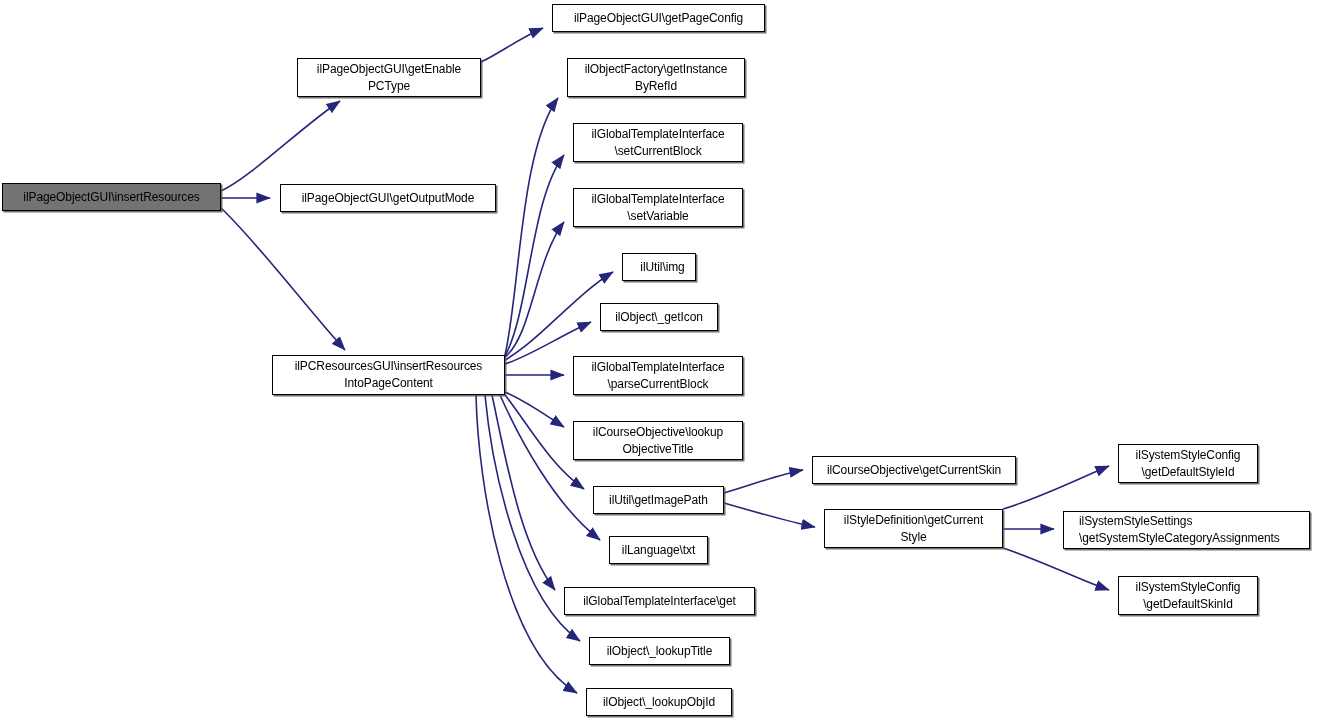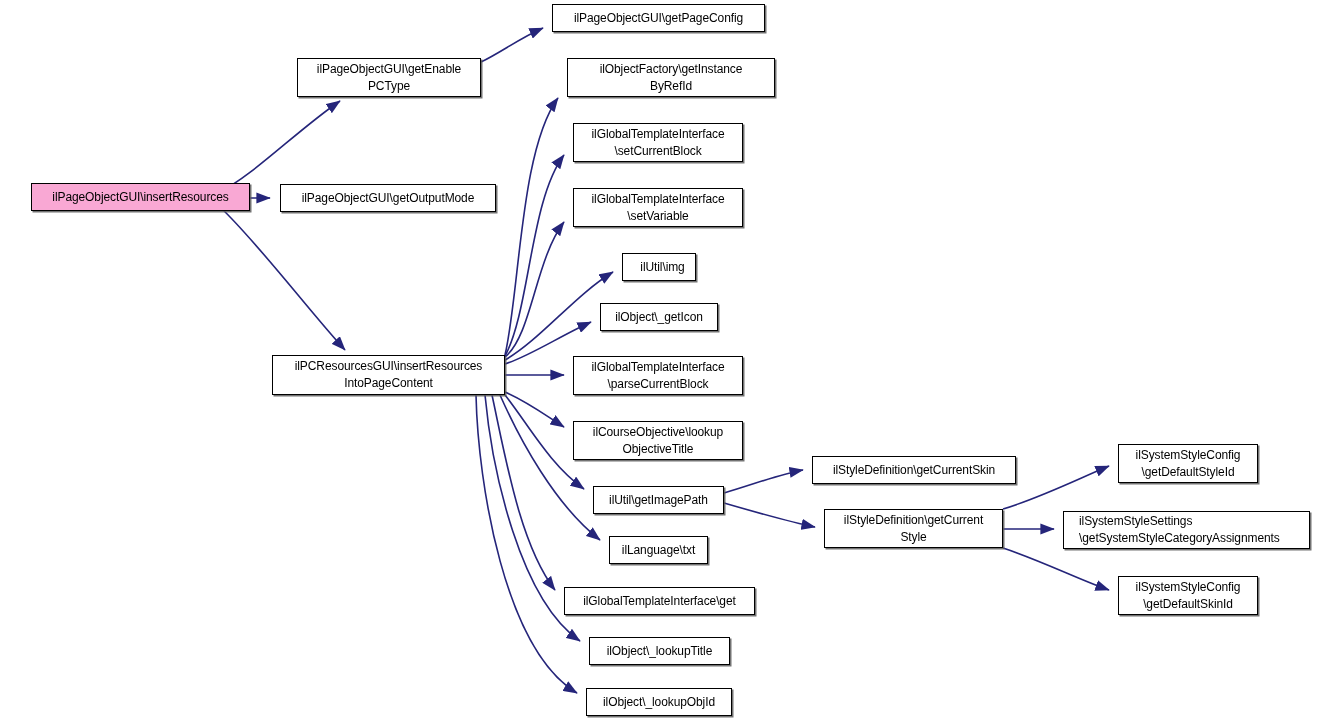--- a/index.html
+++ b/index.html
@@ -39,22 +39,21 @@
     display: flex;
     align-items: center;
     justify-content: center;
     text-align: center;
     padding: 0 5px;
     box-shadow: 1.5px 1.5px 0 0 rgba(90,90,90,0.85);
     white-space: pre-line;
     z-index: 2;
   }
   .node.highlight {
-    background: #f9a8d4;
-    margin-left: 29px;
+    background: #737373;
   }
   .node.left-align {
     justify-content: flex-start;
     text-align: left;
     padding-left: 15px;
   }
 </style>
 </head>
 <body style="background: rgb(255, 255, 255);">
 
@@ -90,38 +89,38 @@
       </g>
   </svg>
   <div id="nodes-group">
       <div class="node highlight" style="left: 2px; top: 183px; width: 219px; height: 28px;">ilPageObjectGUI\insertResources</div>
       <div class="node" style="left: 297px; top: 58px; width: 184px; height: 39px;">ilPageObjectGUI\getEnable
 PCType</div>
       <div class="node" style="left: 280px; top: 184px; width: 216px; height: 28px;">ilPageObjectGUI\getOutputMode</div>
       <div class="node" style="left: 272px; top: 355px; width: 233px; height: 40px;">ilPCResourcesGUI\insertResources
 IntoPageContent</div>
       <div class="node" style="left: 552px; top: 4px; width: 213px; height: 28px;">ilPageObjectGUI\getPageConfig</div>
-      <div class="node" style="left: 567px; top: 58px; width: 208px; height: 39px;">ilObjectFactory\getInstance
+      <div class="node" style="left: 567px; top: 58px; width: 178px; height: 39px;">ilObjectFactory\getInstance
 ByRefId</div>
       <div class="node" style="left: 573px; top: 123px; width: 170px; height: 39px;">ilGlobalTemplateInterface
 \setCurrentBlock</div>
       <div class="node" style="left: 573px; top: 188px; width: 170px; height: 39px;">ilGlobalTemplateInterface
 \setVariable</div>
       <div class="node" style="left: 622px; top: 253px; width: 74px; height: 28px; padding-left: 12px;">ilUtil\img</div>
       <div class="node" style="left: 600px; top: 303px; width: 118px; height: 28px;">ilObject\_getIcon</div>
       <div class="node" style="left: 573px; top: 356px; width: 170px; height: 39px;">ilGlobalTemplateInterface
 \parseCurrentBlock</div>
       <div class="node" style="left: 573px; top: 421px; width: 170px; height: 39px;">ilCourseObjective\lookup
 ObjectiveTitle</div>
       <div class="node" style="left: 593px; top: 486px; width: 131px; height: 28px;">ilUtil\getImagePath</div>
       <div class="node" style="left: 609px; top: 536px; width: 99px; height: 28px;">ilLanguage\txt</div>
       <div class="node" style="left: 564px; top: 587px; width: 191px; height: 28px;">ilGlobalTemplateInterface\get</div>
       <div class="node" style="left: 589px; top: 637px; width: 141px; height: 28px;">ilObject\_lookupTitle</div>
       <div class="node" style="left: 586px; top: 688px; width: 146px; height: 28px;">ilObject\_lookupObjId</div>
-      <div class="node" style="left: 812px; top: 456px; width: 204px; height: 28px;">ilStyleDefinition\getCurrentSkin</div>
+      <div class="node" style="left: 812px; top: 456px; width: 204px; height: 28px;">ilCourseObjective\getCurrentSkin</div>
       <div class="node" style="left: 824px; top: 509px; width: 179px; height: 39px;">ilStyleDefinition\getCurrent
 Style</div>
       <div class="node" style="left: 1118px; top: 444px; width: 140px; height: 39px;">ilSystemStyleConfig
 \getDefaultStyleId</div>
       <div class="node left-align" style="left: 1063px; top: 511px; width: 247px; height: 38px;">ilSystemStyleSettings
 \getSystemStyleCategoryAssignments</div>
       <div class="node" style="left: 1118px; top: 576px; width: 140px; height: 39px;">ilSystemStyleConfig
 \getDefaultSkinId</div>
     </div>
 </div>

